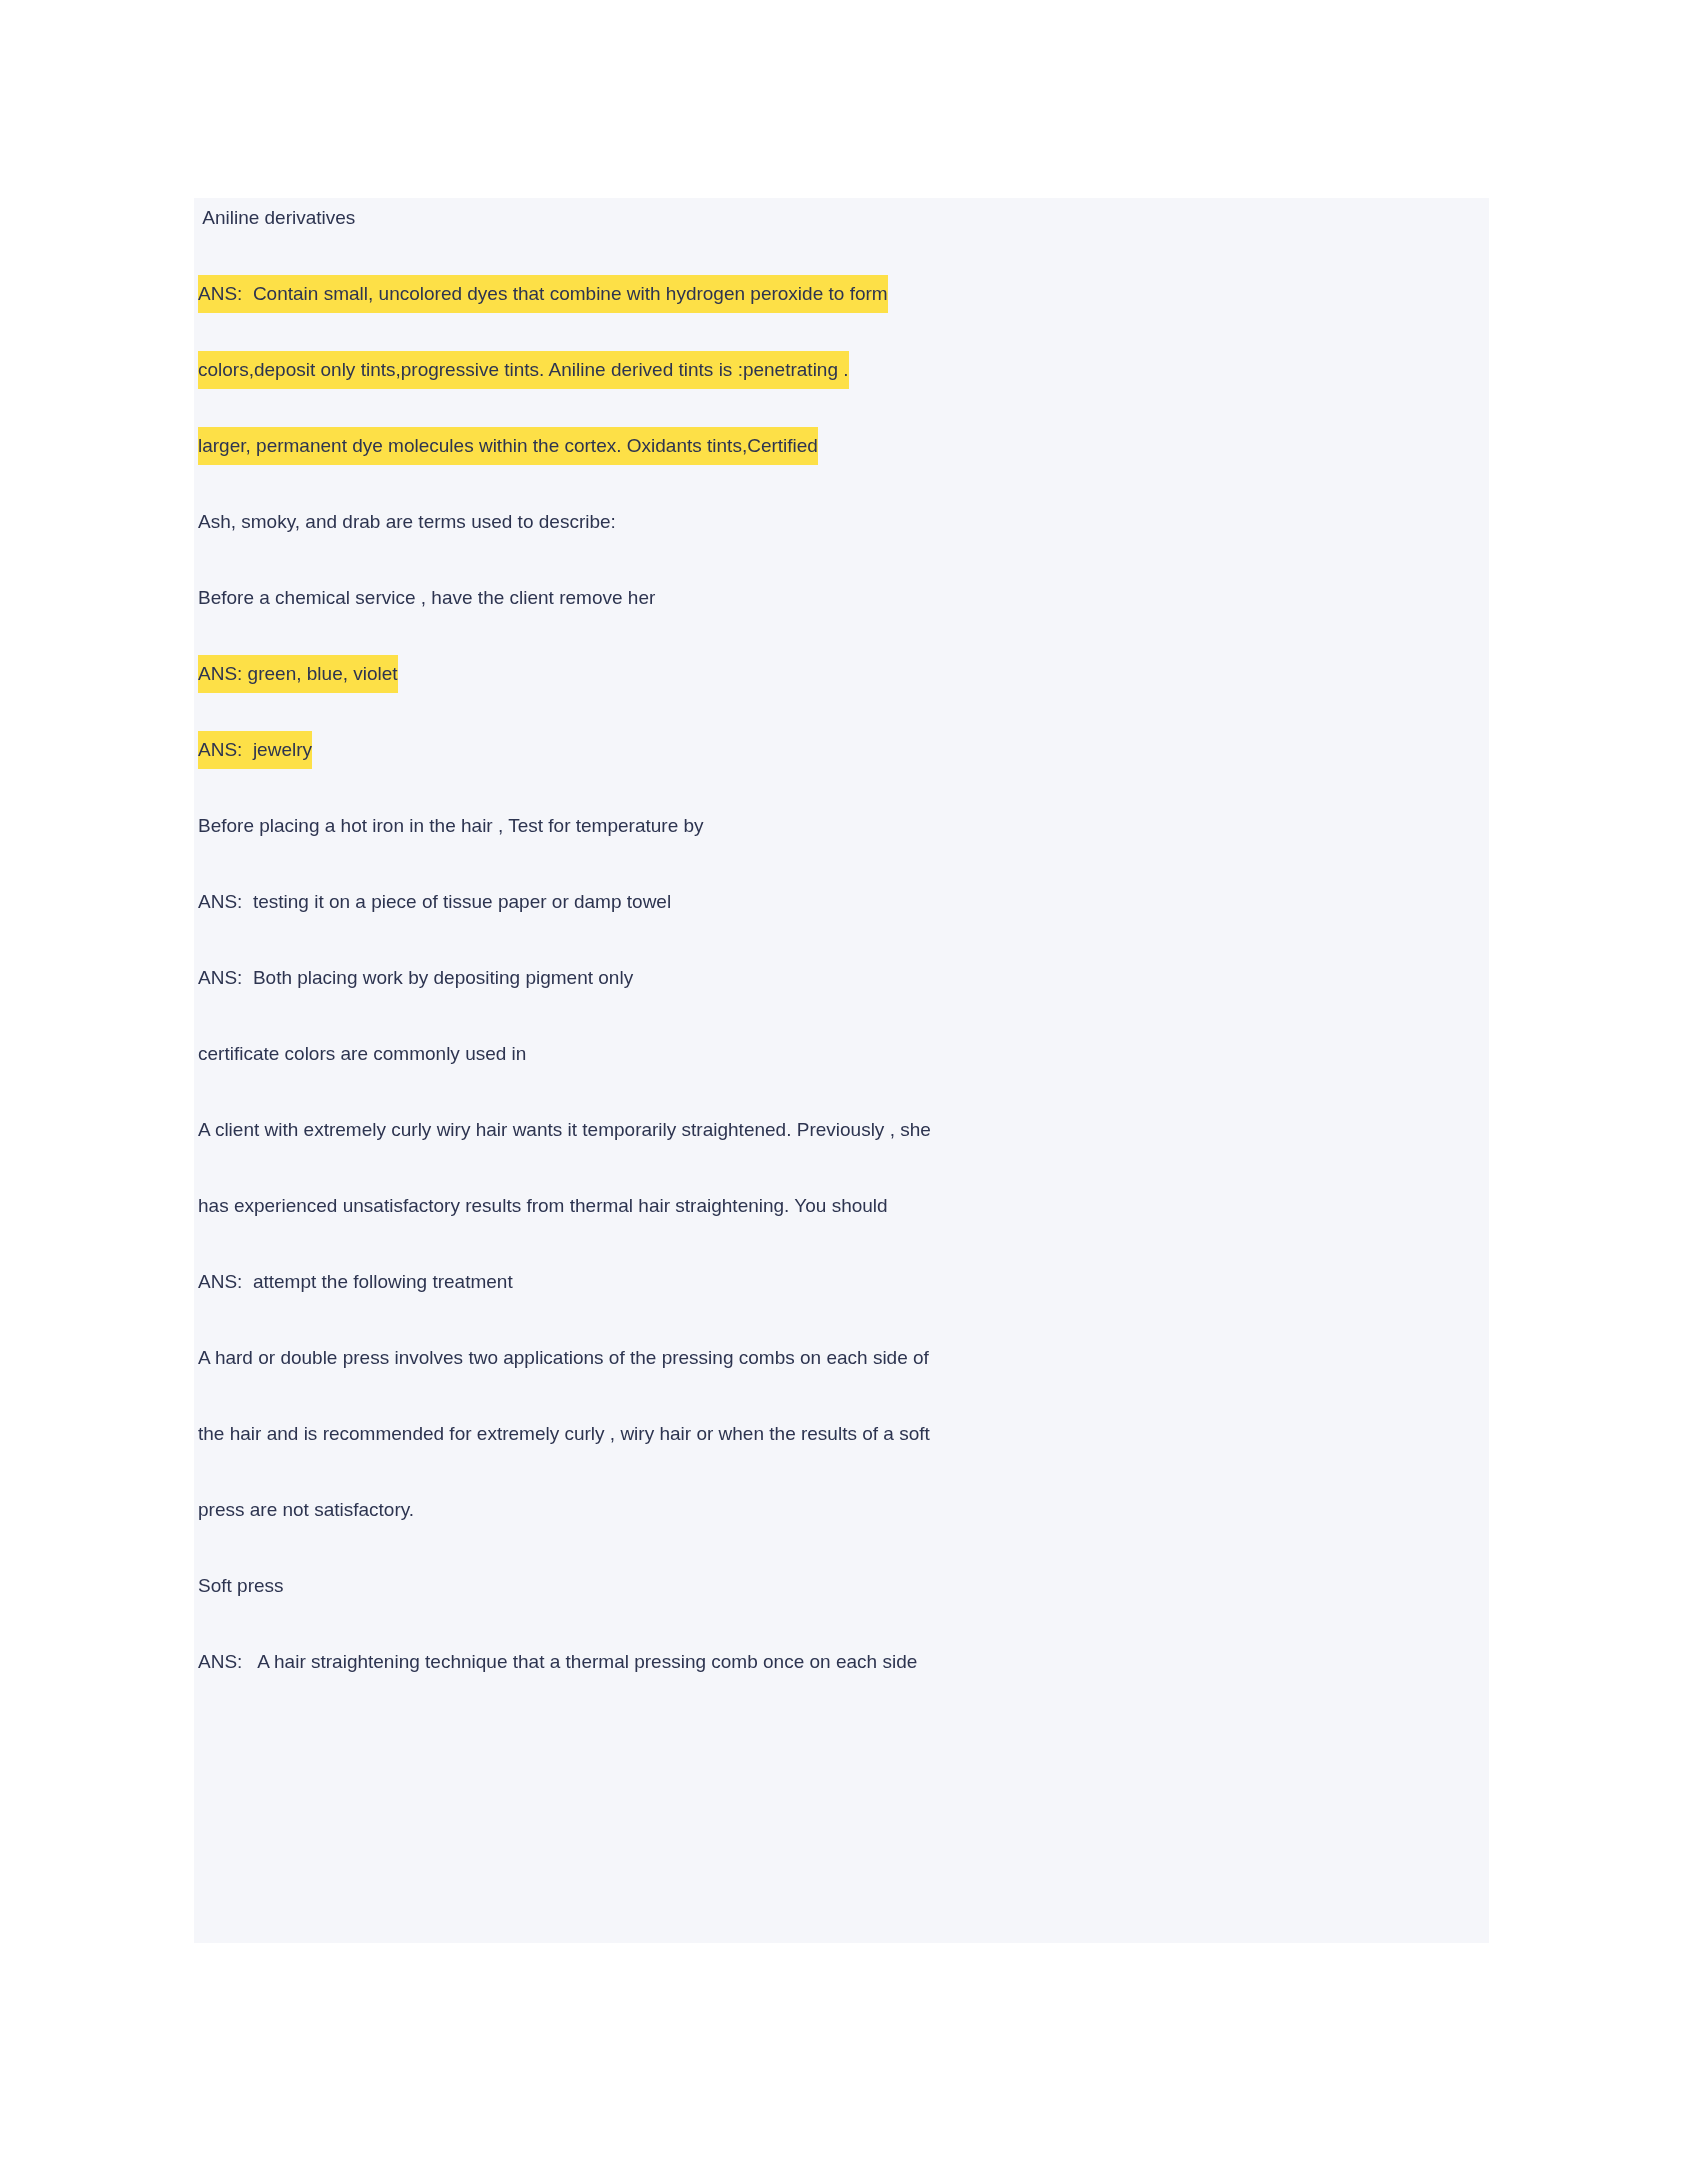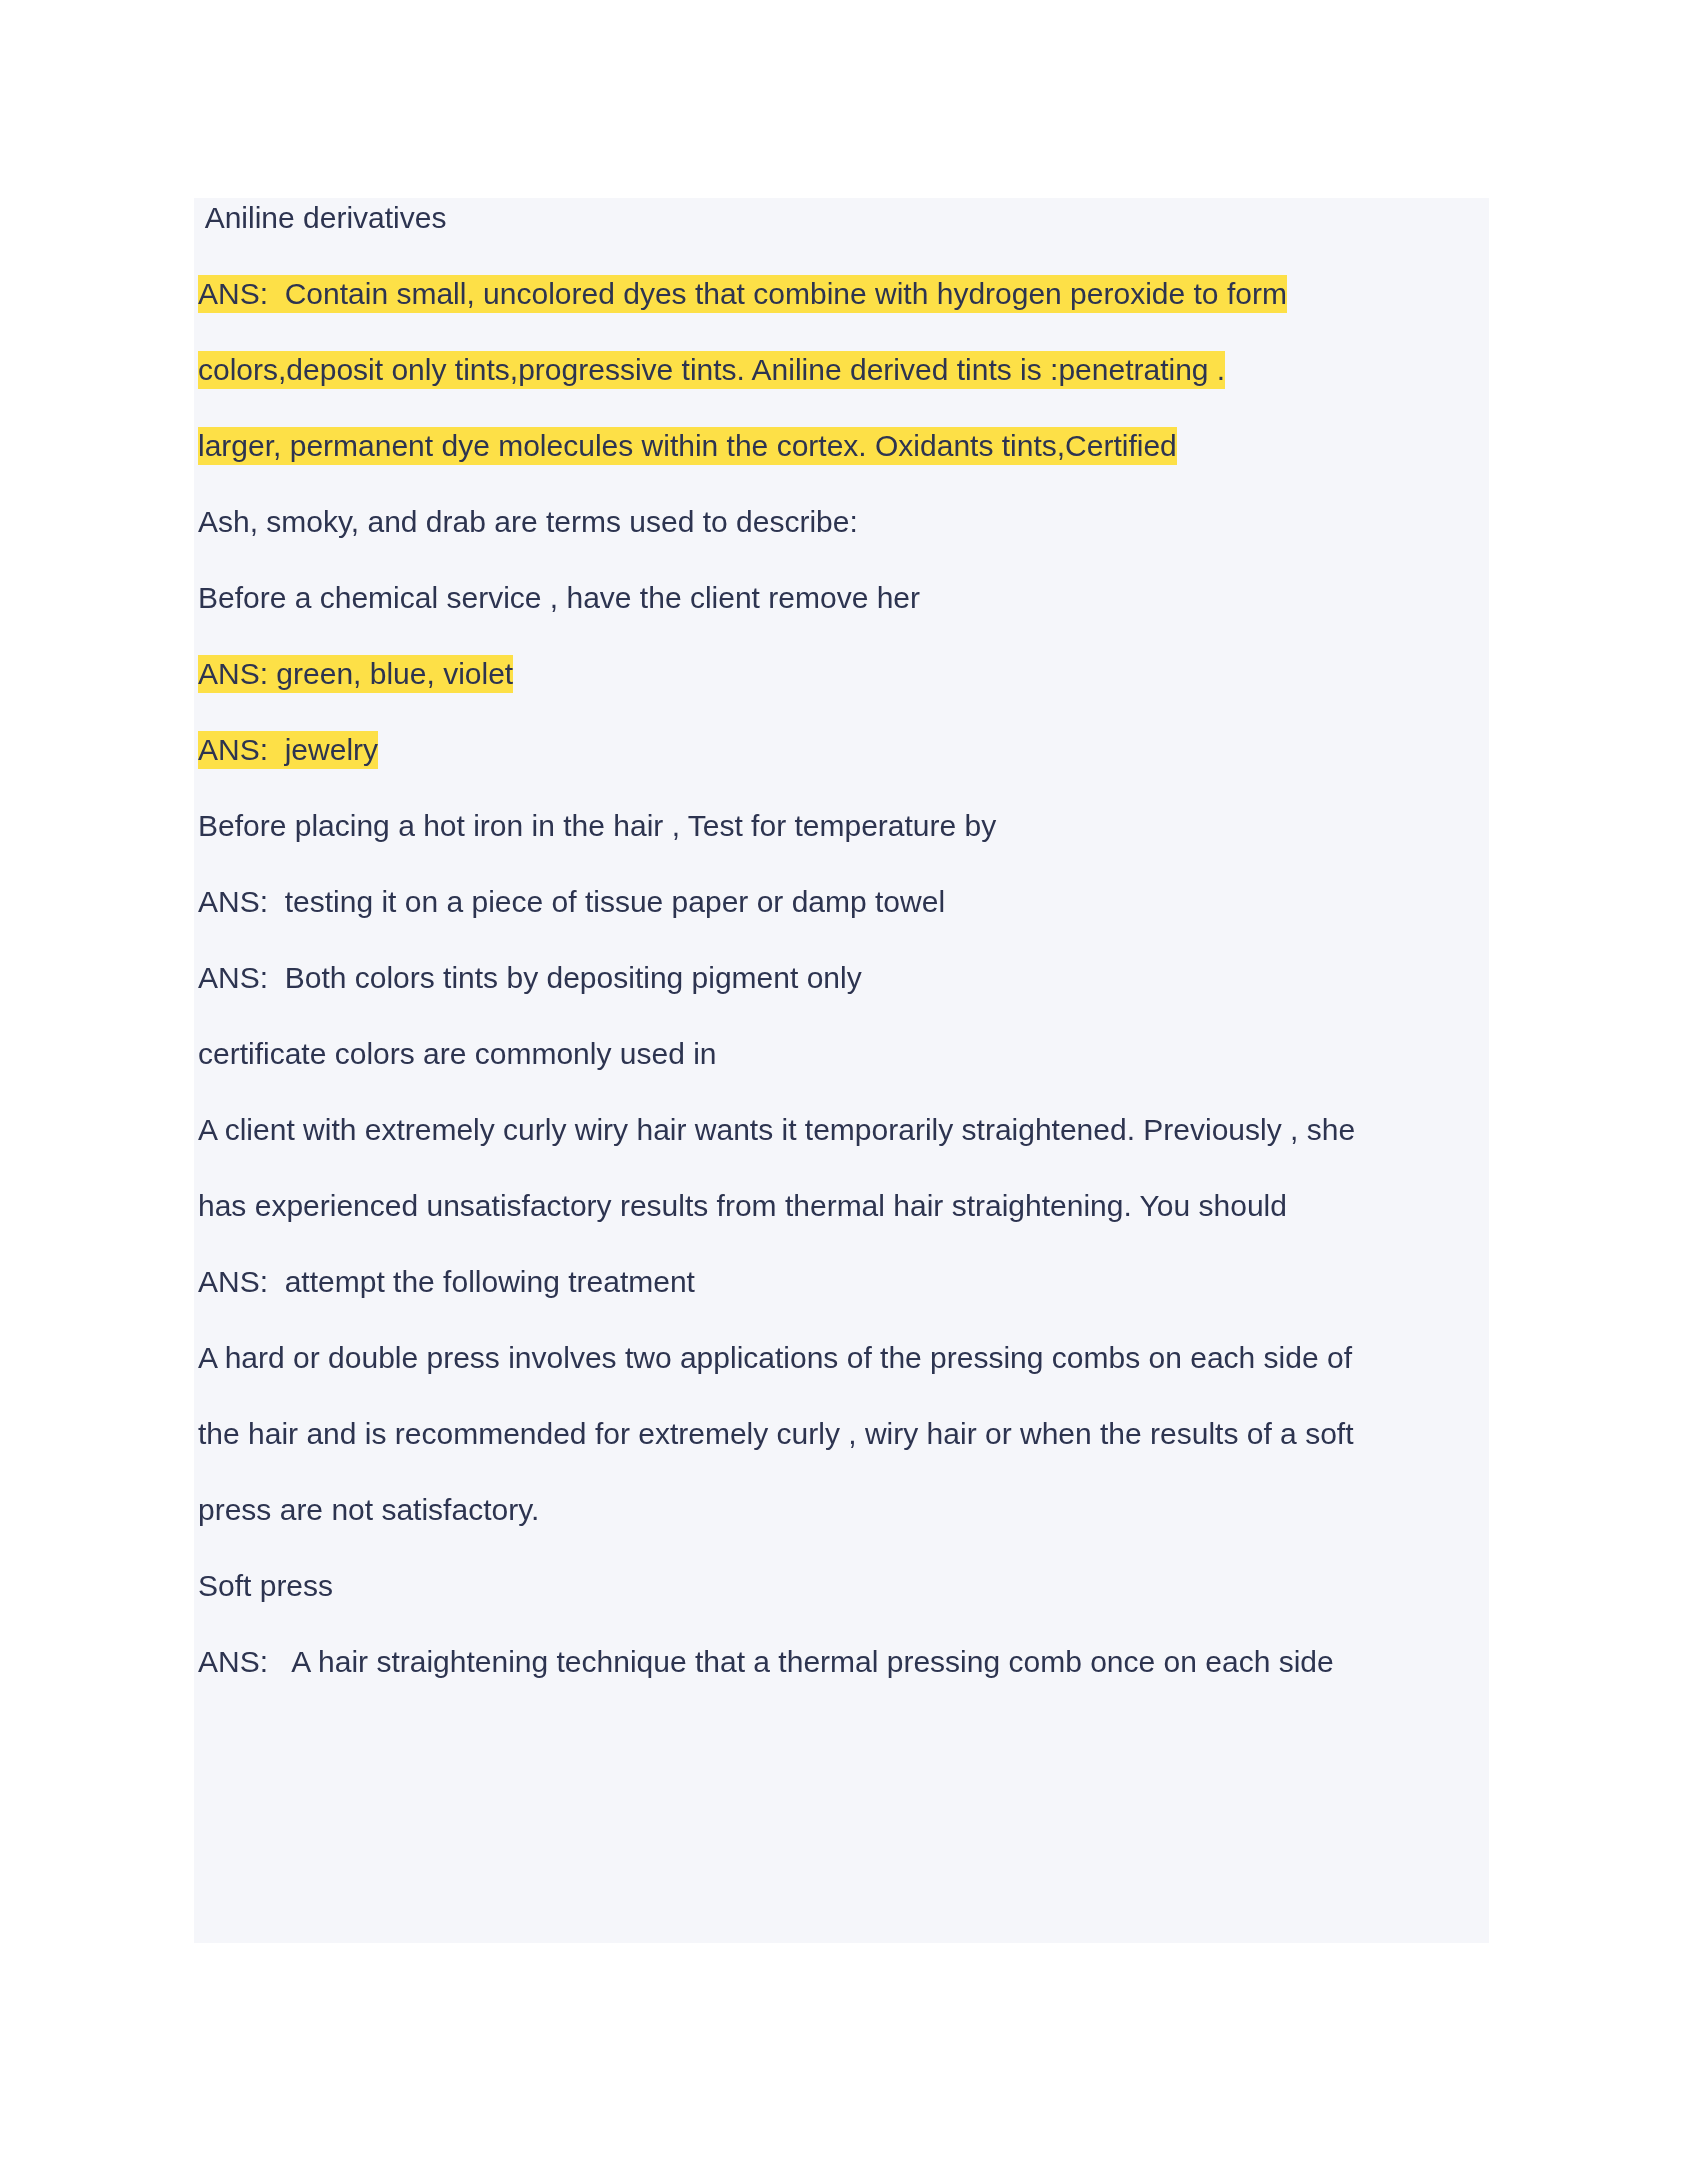--- a/index.html
+++ b/index.html
@@ -21,21 +21,21 @@
       left: 4px; top: 0;
       width: 1287px;
     }
     .row {
       height: 76px;
       position: relative;
       white-space: pre;
     }
     .txt {
       display: inline-block;
-      font-size: 30px;
+      font-size: 19px;
       line-height: 38px;
       height: 38px;
       color: #2d3450;
       margin-top: 1px;
       letter-spacing: 0;
     }
     .hl { background: #fde047; }
   </style>
 </head>
 <body>
@@ -45,21 +45,21 @@
     <div class="row"><span class="txt"> Aniline derivatives</span></div>
     <div class="row"><span class="txt hl">ANS:  Contain small, uncolored dyes that combine with hydrogen peroxide to form</span></div>
     <div class="row"><span class="txt hl">colors,deposit only tints,progressive tints. Aniline derived tints is :penetrating .</span></div>
     <div class="row"><span class="txt hl">larger, permanent dye molecules within the cortex. Oxidants tints,Certified</span></div>
     <div class="row"><span class="txt">Ash, smoky, and drab are terms used to describe:</span></div>
     <div class="row"><span class="txt">Before a chemical service , have the client remove her</span></div>
     <div class="row"><span class="txt hl">ANS: green, blue, violet</span></div>
     <div class="row"><span class="txt hl">ANS:  jewelry</span></div>
     <div class="row"><span class="txt">Before placing a hot iron in the hair , Test for temperature by</span></div>
     <div class="row"><span class="txt">ANS:  testing it on a piece of tissue paper or damp towel</span></div>
-    <div class="row"><span class="txt">ANS:  Both colors tints by depositing pigment only</span></div>
+    <div class="row"><span class="txt">ANS:  Both placing work by depositing pigment only</span></div>
     <div class="row"><span class="txt">certificate colors are commonly used in</span></div>
     <div class="row"><span class="txt">A client with extremely curly wiry hair wants it temporarily straightened. Previously , she</span></div>
     <div class="row"><span class="txt">has experienced unsatisfactory results from thermal hair straightening. You should</span></div>
     <div class="row"><span class="txt">ANS:  attempt the following treatment</span></div>
     <div class="row"><span class="txt">A hard or double press involves two applications of the pressing combs on each side of</span></div>
     <div class="row"><span class="txt">the hair and is recommended for extremely curly , wiry hair or when the results of a soft</span></div>
     <div class="row"><span class="txt">press are not satisfactory.</span></div>
     <div class="row"><span class="txt">Soft press</span></div>
     <div class="row"><span class="txt">ANS:   A hair straightening technique that a thermal pressing comb once on each side</span></div>
   </div>

